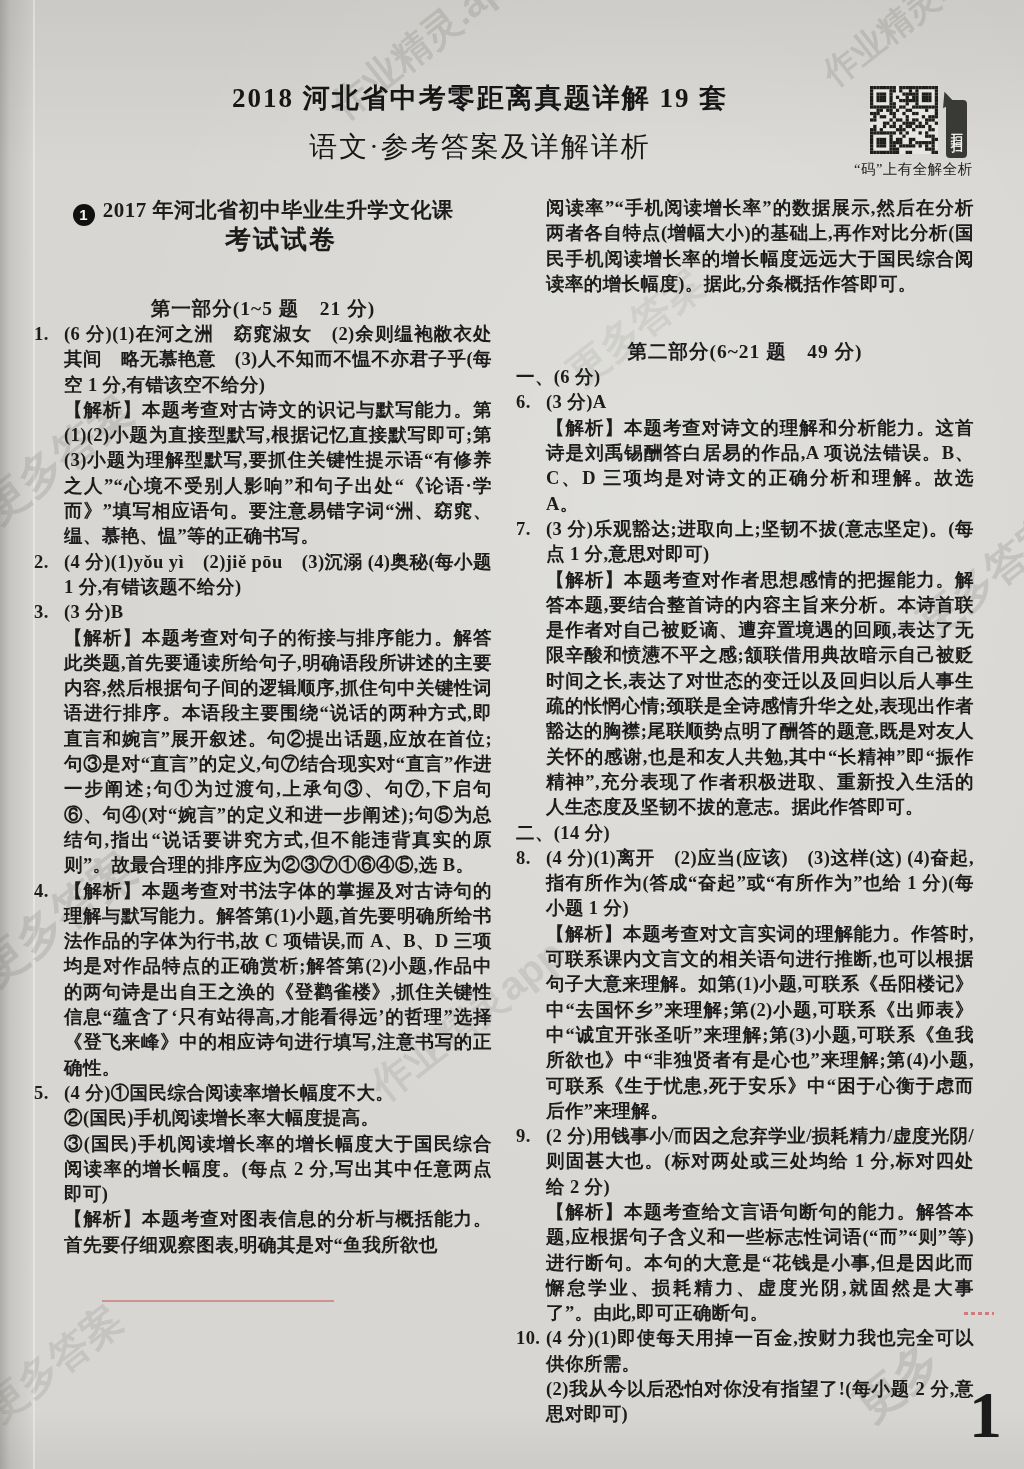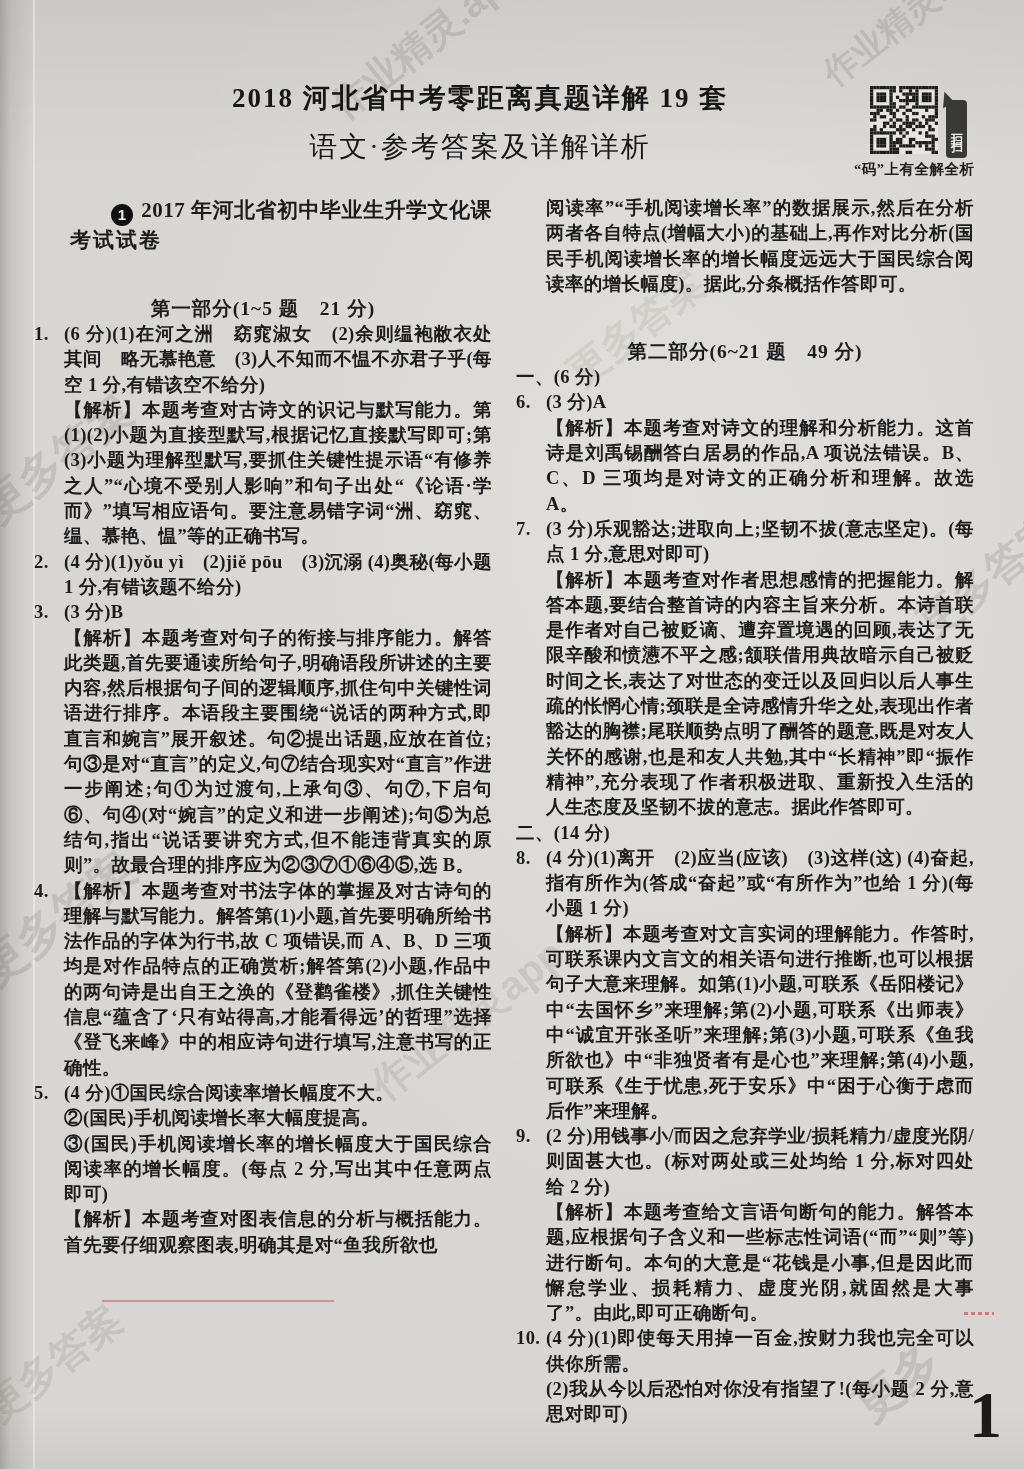--- a/index.html
+++ b/index.html
@@ -41,29 +41,29 @@
   .qr-wrap{position:absolute;left:866px;top:84px;width:150px;height:110px;}
   .qr{position:absolute;left:4px;top:2px;width:68px;height:68px;}
   .qr-tab{position:absolute;left:80px;top:16px;width:21px;height:58px;
     background:#393936;border-radius:4px;display:flex;align-items:center;justify-content:center;}
   .qr-tab-text{writing-mode:vertical-rl;color:#efefec;font-size:12px;letter-spacing:3px;
     font-family:"Liberation Sans",sans-serif;font-weight:700;}
   .qr-tab-arrow{position:absolute;left:-7px;top:-8px;width:0;height:0;
     border-left:9px solid transparent;border-right:4px solid transparent;
     border-bottom:14px solid #393936;transform:rotate(-28deg);}
   .qr-caption{position:absolute;left:-12px;top:76px;width:160px;
-    font-size:14.5px;font-weight:700;color:#1c1c1c;white-space:nowrap;letter-spacing:.5px;}
+    font-size:14.5px;font-weight:400;color:#1c1c1c;white-space:nowrap;letter-spacing:.5px;}
   
   .col{position:absolute;width:458px;color:#1c1c1c;font-size:18.5px;line-height:25.3px;
     text-align:justify;letter-spacing:.4px;font-weight:600;}
   .col-left{left:34px;top:196px;}
   .col-right{left:516px;top:196px;}
   .col p{margin:0;padding:0;text-align:justify;}
-  .exam-line1{text-align:right;font-size:21px;font-weight:800;line-height:29px;letter-spacing:.5px;}
-  .exam-line2{font-size:21px;font-weight:800;line-height:28px;letter-spacing:2px;padding-left:36px;}
+  .exam-line1{text-align:center;font-size:21px;font-weight:800;line-height:29px;letter-spacing:.5px;}
+  .exam-line2{text-align:center;font-size:26px;font-weight:800;line-height:28px;letter-spacing:2px;padding-left:36px;}
   .badge{display:inline-flex;width:22px;height:22px;border-radius:50%;background:#101010;
     color:#f2f2ef;font-size:15px;line-height:22px;align-items:center;justify-content:center;
     margin-right:8px;vertical-align:-3px;font-family:"Liberation Sans",sans-serif;font-weight:700;}
   .part-heading{text-align:center;font-weight:800;font-size:19.5px;line-height:27px;letter-spacing:1px;margin-top:41px;}
   .item{display:flex;}
   .item .num{flex:none;width:30px;}
   .item .body{flex:1;min-width:0;}
   .sub{font-weight:700;}
   .cont{margin-left:30px !important;}
   

